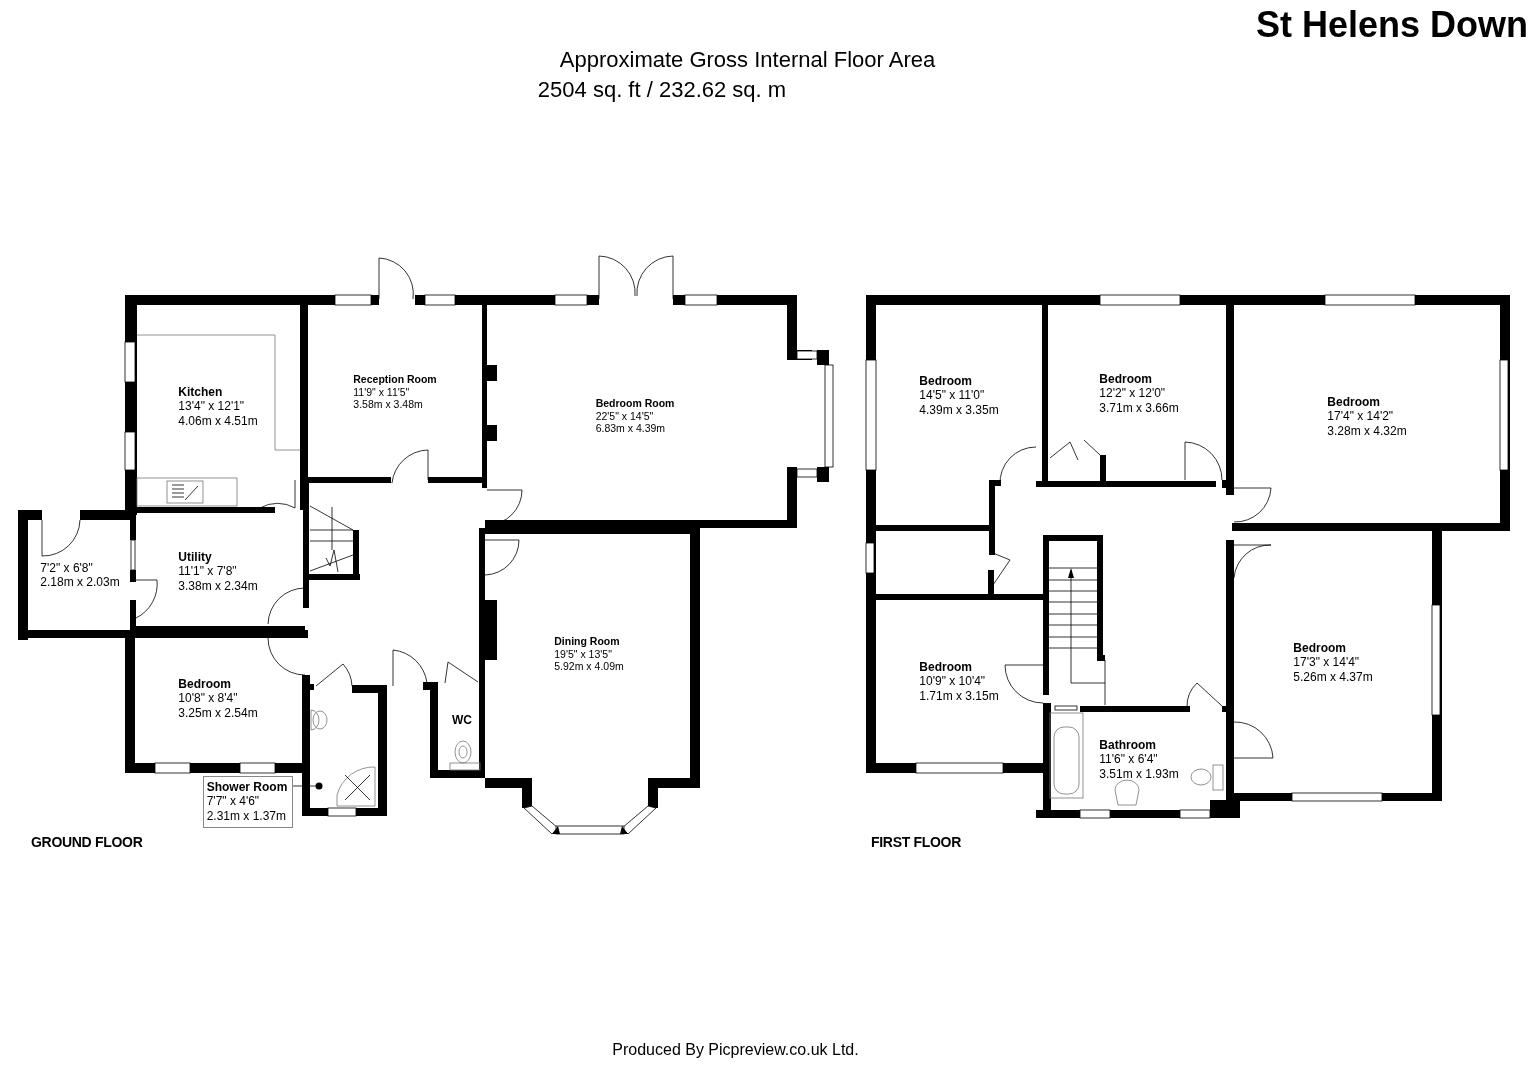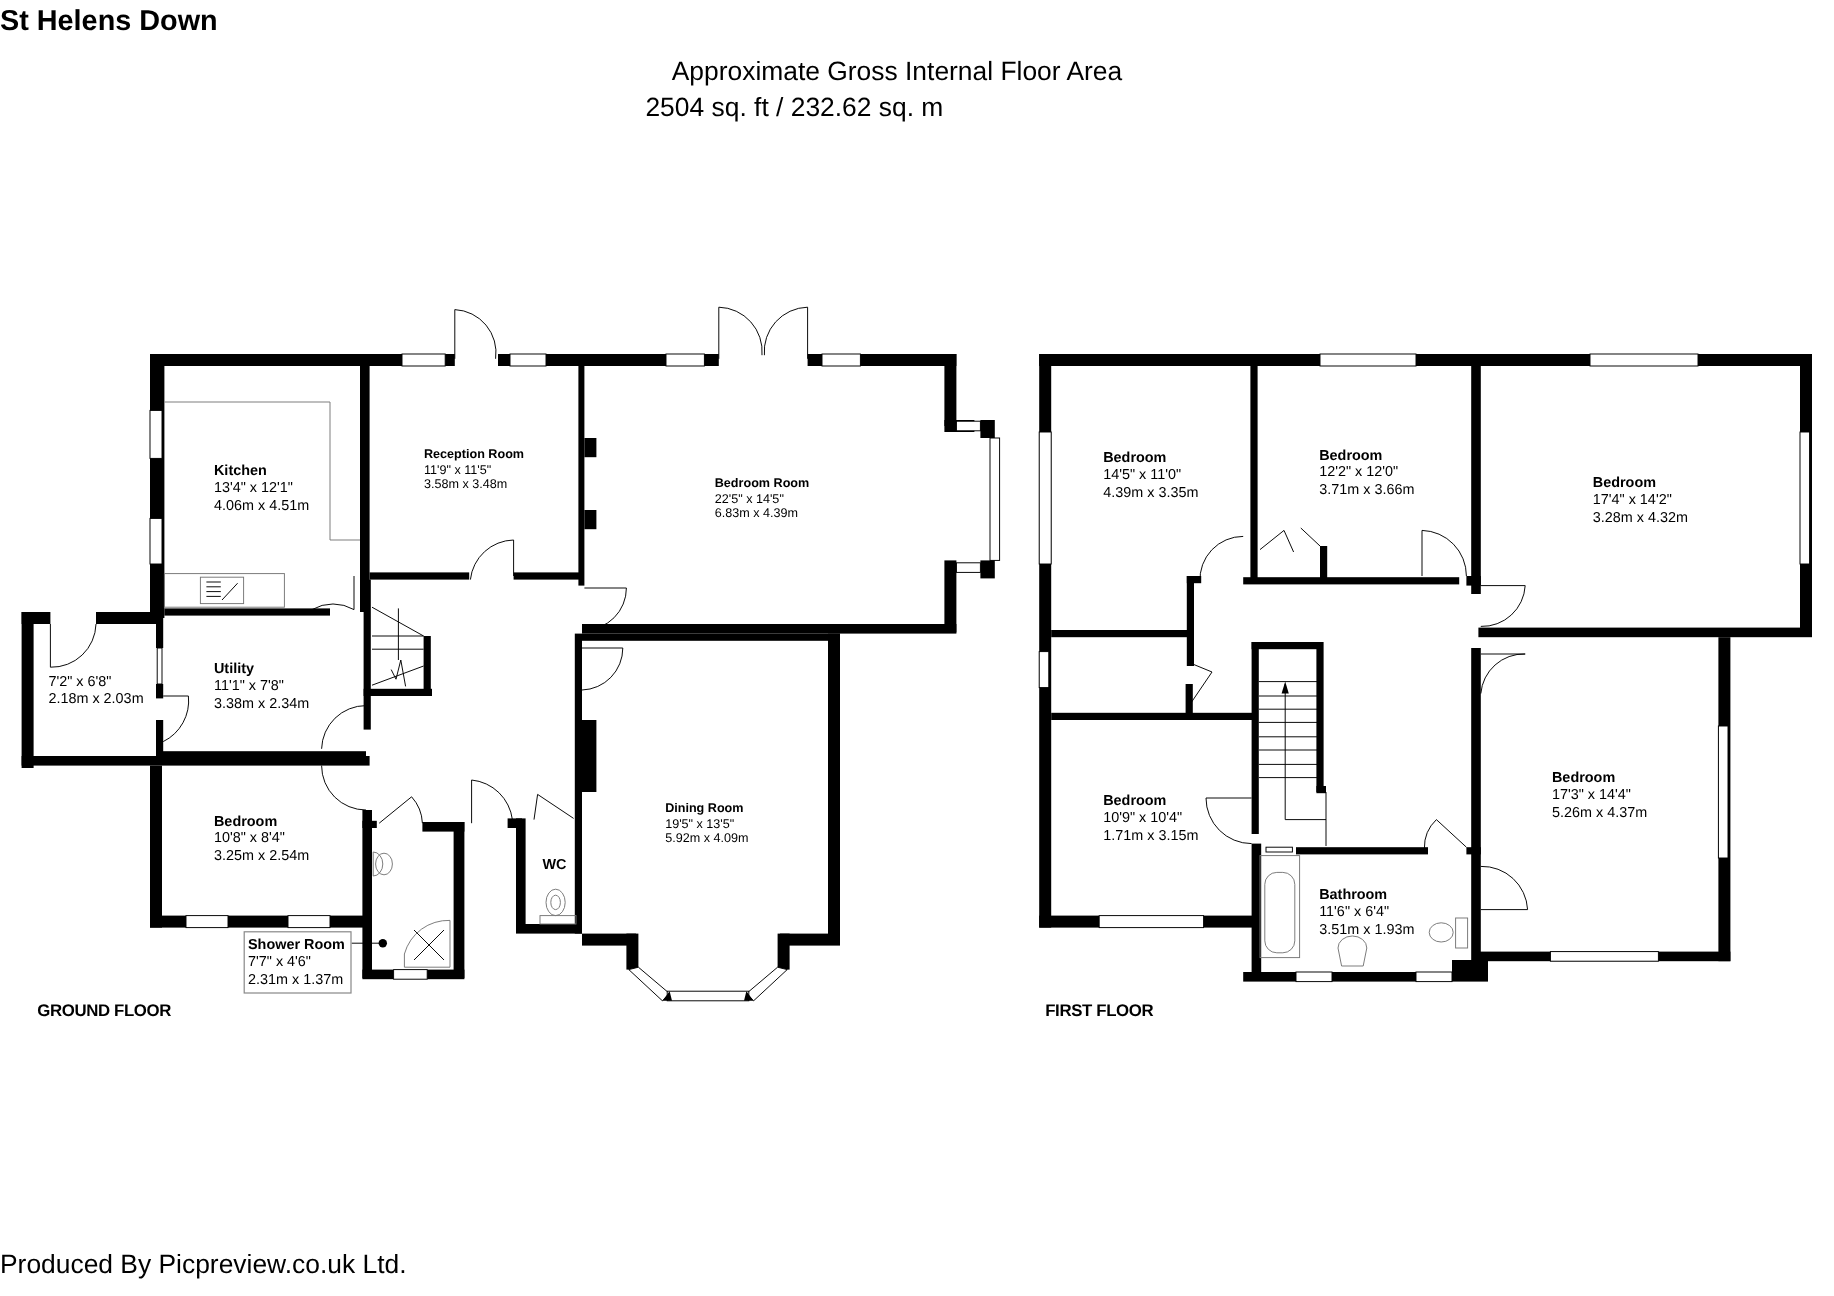--- a/index.html
+++ b/index.html
@@ -1,21 +1,21 @@
 <!DOCTYPE html>
 <html><head>
   <meta charset="utf-8">
   <style>
     html, body { margin: 0; padding: 0; background: #ffffff; }
     body { width: 1528px; height: 1080px; position: relative; overflow: hidden;
            font-family: "Liberation Sans", sans-serif; color: #000; }
-    .title { position: absolute; left: 0; width: 1528px; top: 4px; font-size: 24px; font-weight: bold; text-align: left; }
+    .title { position: absolute; left: 0; width: 1528px; top: 4px; font-size: 36px; font-weight: bold; text-align: right; }
     .subtitle { position: absolute; left: 0; width: 1495px; top: 47px; font-size: 22px; text-align: center; }
     .area { position: absolute; left: 0; width: 1324px; top: 77px; font-size: 22px; text-align: center; }
-    .footer { position: absolute; left: 0; width: 1471px; top: 1041px; font-size: 22px; text-align: left; }
+    .footer { position: absolute; left: 0; width: 1471px; top: 1041px; font-size: 16px; text-align: center; }
     svg.plan { position: absolute; left: 0; top: 0; }
     .floor-label { position: absolute; font-size: 14px; letter-spacing: -0.3px; font-weight: bold; }
     .room-label { position: absolute; text-align: left; transform: translateX(-50%); white-space: nowrap; line-height: 1.2; }
     .room-label .name { font-weight: bold; font-size: 12px; }
     .room-label .imp, .room-label .met { font-size: 12px; }
     .room-label.small .name, .room-label.small .imp, .room-label.small .met { font-size: 10.5px; }
     .shower-box { position: absolute; left: 203px; top: 776px; width: 88px; height: 50px;
                   border: 1px solid #888; background: #fff; }
     .wall { fill: #000; }
     .win { fill: #fff; stroke: #000; stroke-width: 0.8; }
@@ -247,21 +247,21 @@
 </div>
 <div class="shower-box"></div>
 <div class="room-label" style="left:247px; top:780px;">
   <div class="name">Shower Room</div>
   <div class="imp">7'7" x 4'6"</div>
   <div class="met">2.31m x 1.37m</div>
 </div>
 <div class="room-label" style="left:462px; top:713px;">
   <div class="name">WC</div>
 </div>
-<div class="room-label small" style="left:589px; top:635px;margin-top:33px;">
+<div class="room-label small" style="left:589px; top:635px;">
   <div class="name">Dining Room</div>
   <div class="imp">19'5" x 13'5"</div>
   <div class="met">5.92m x 4.09m</div>
 </div>
 
 <div class="room-label" style="left:959px; top:374px;">
   <div class="name">Bedroom</div>
   <div class="imp">14'5" x 11'0"</div>
   <div class="met">4.39m x 3.35m</div>
 </div>

